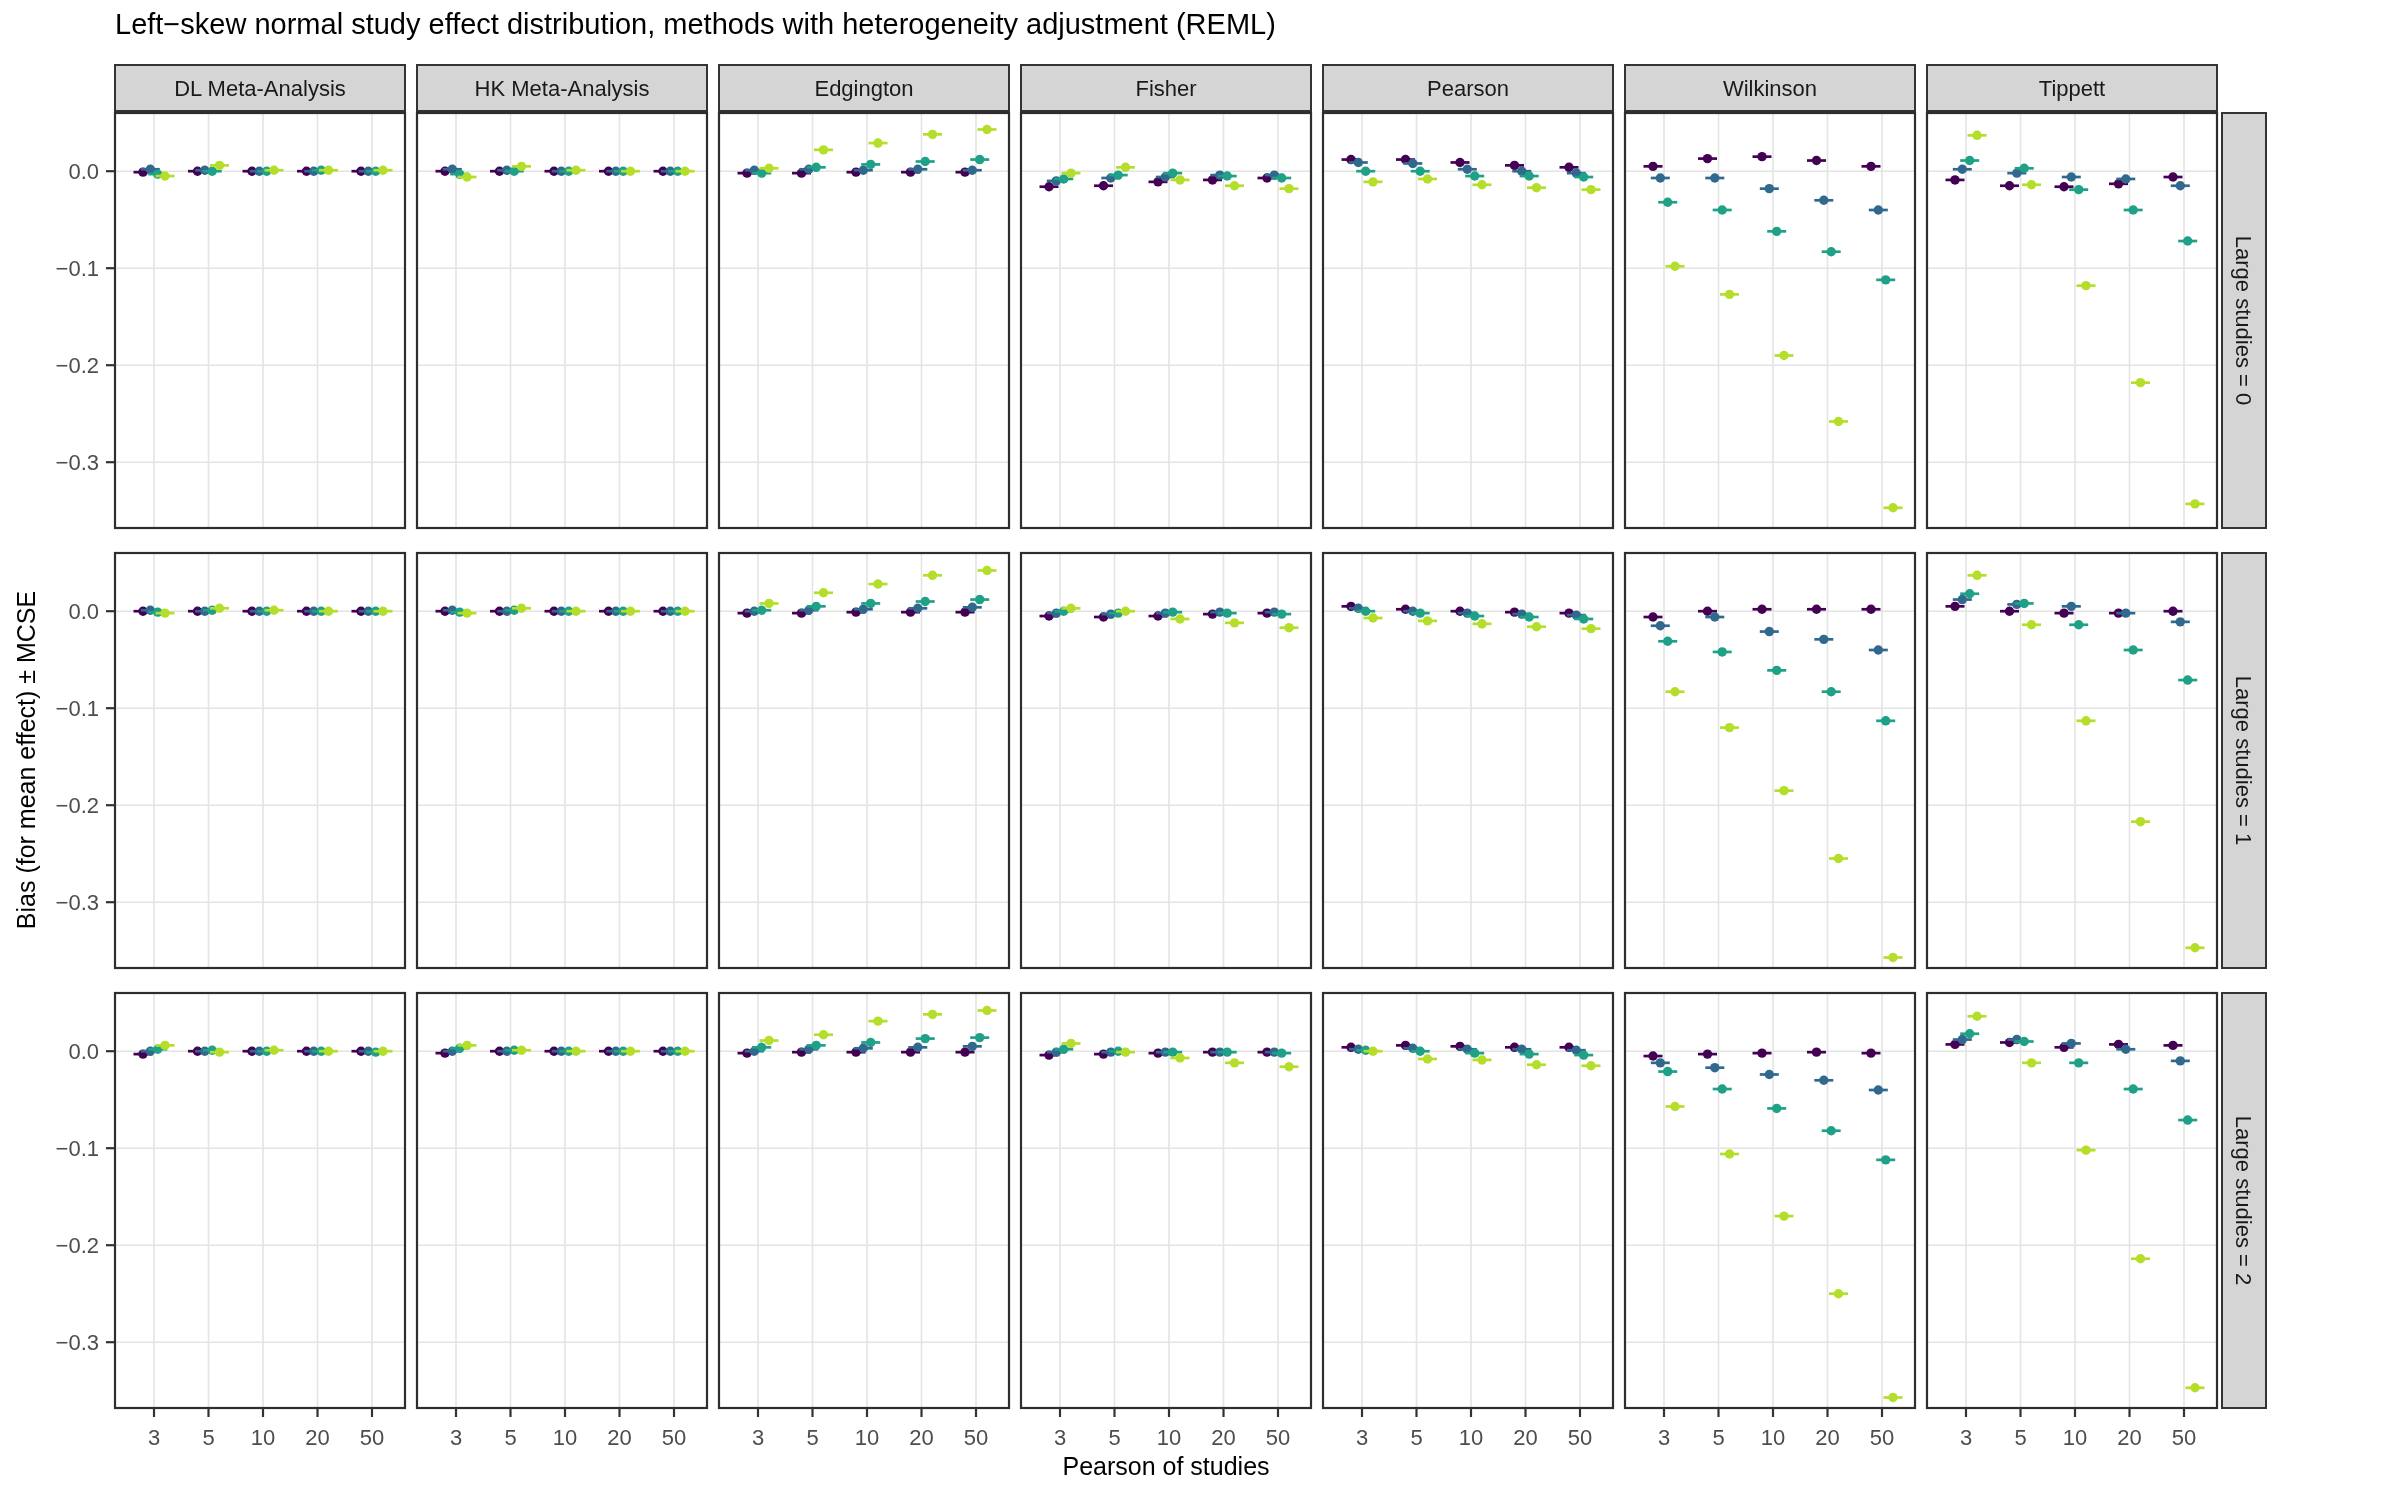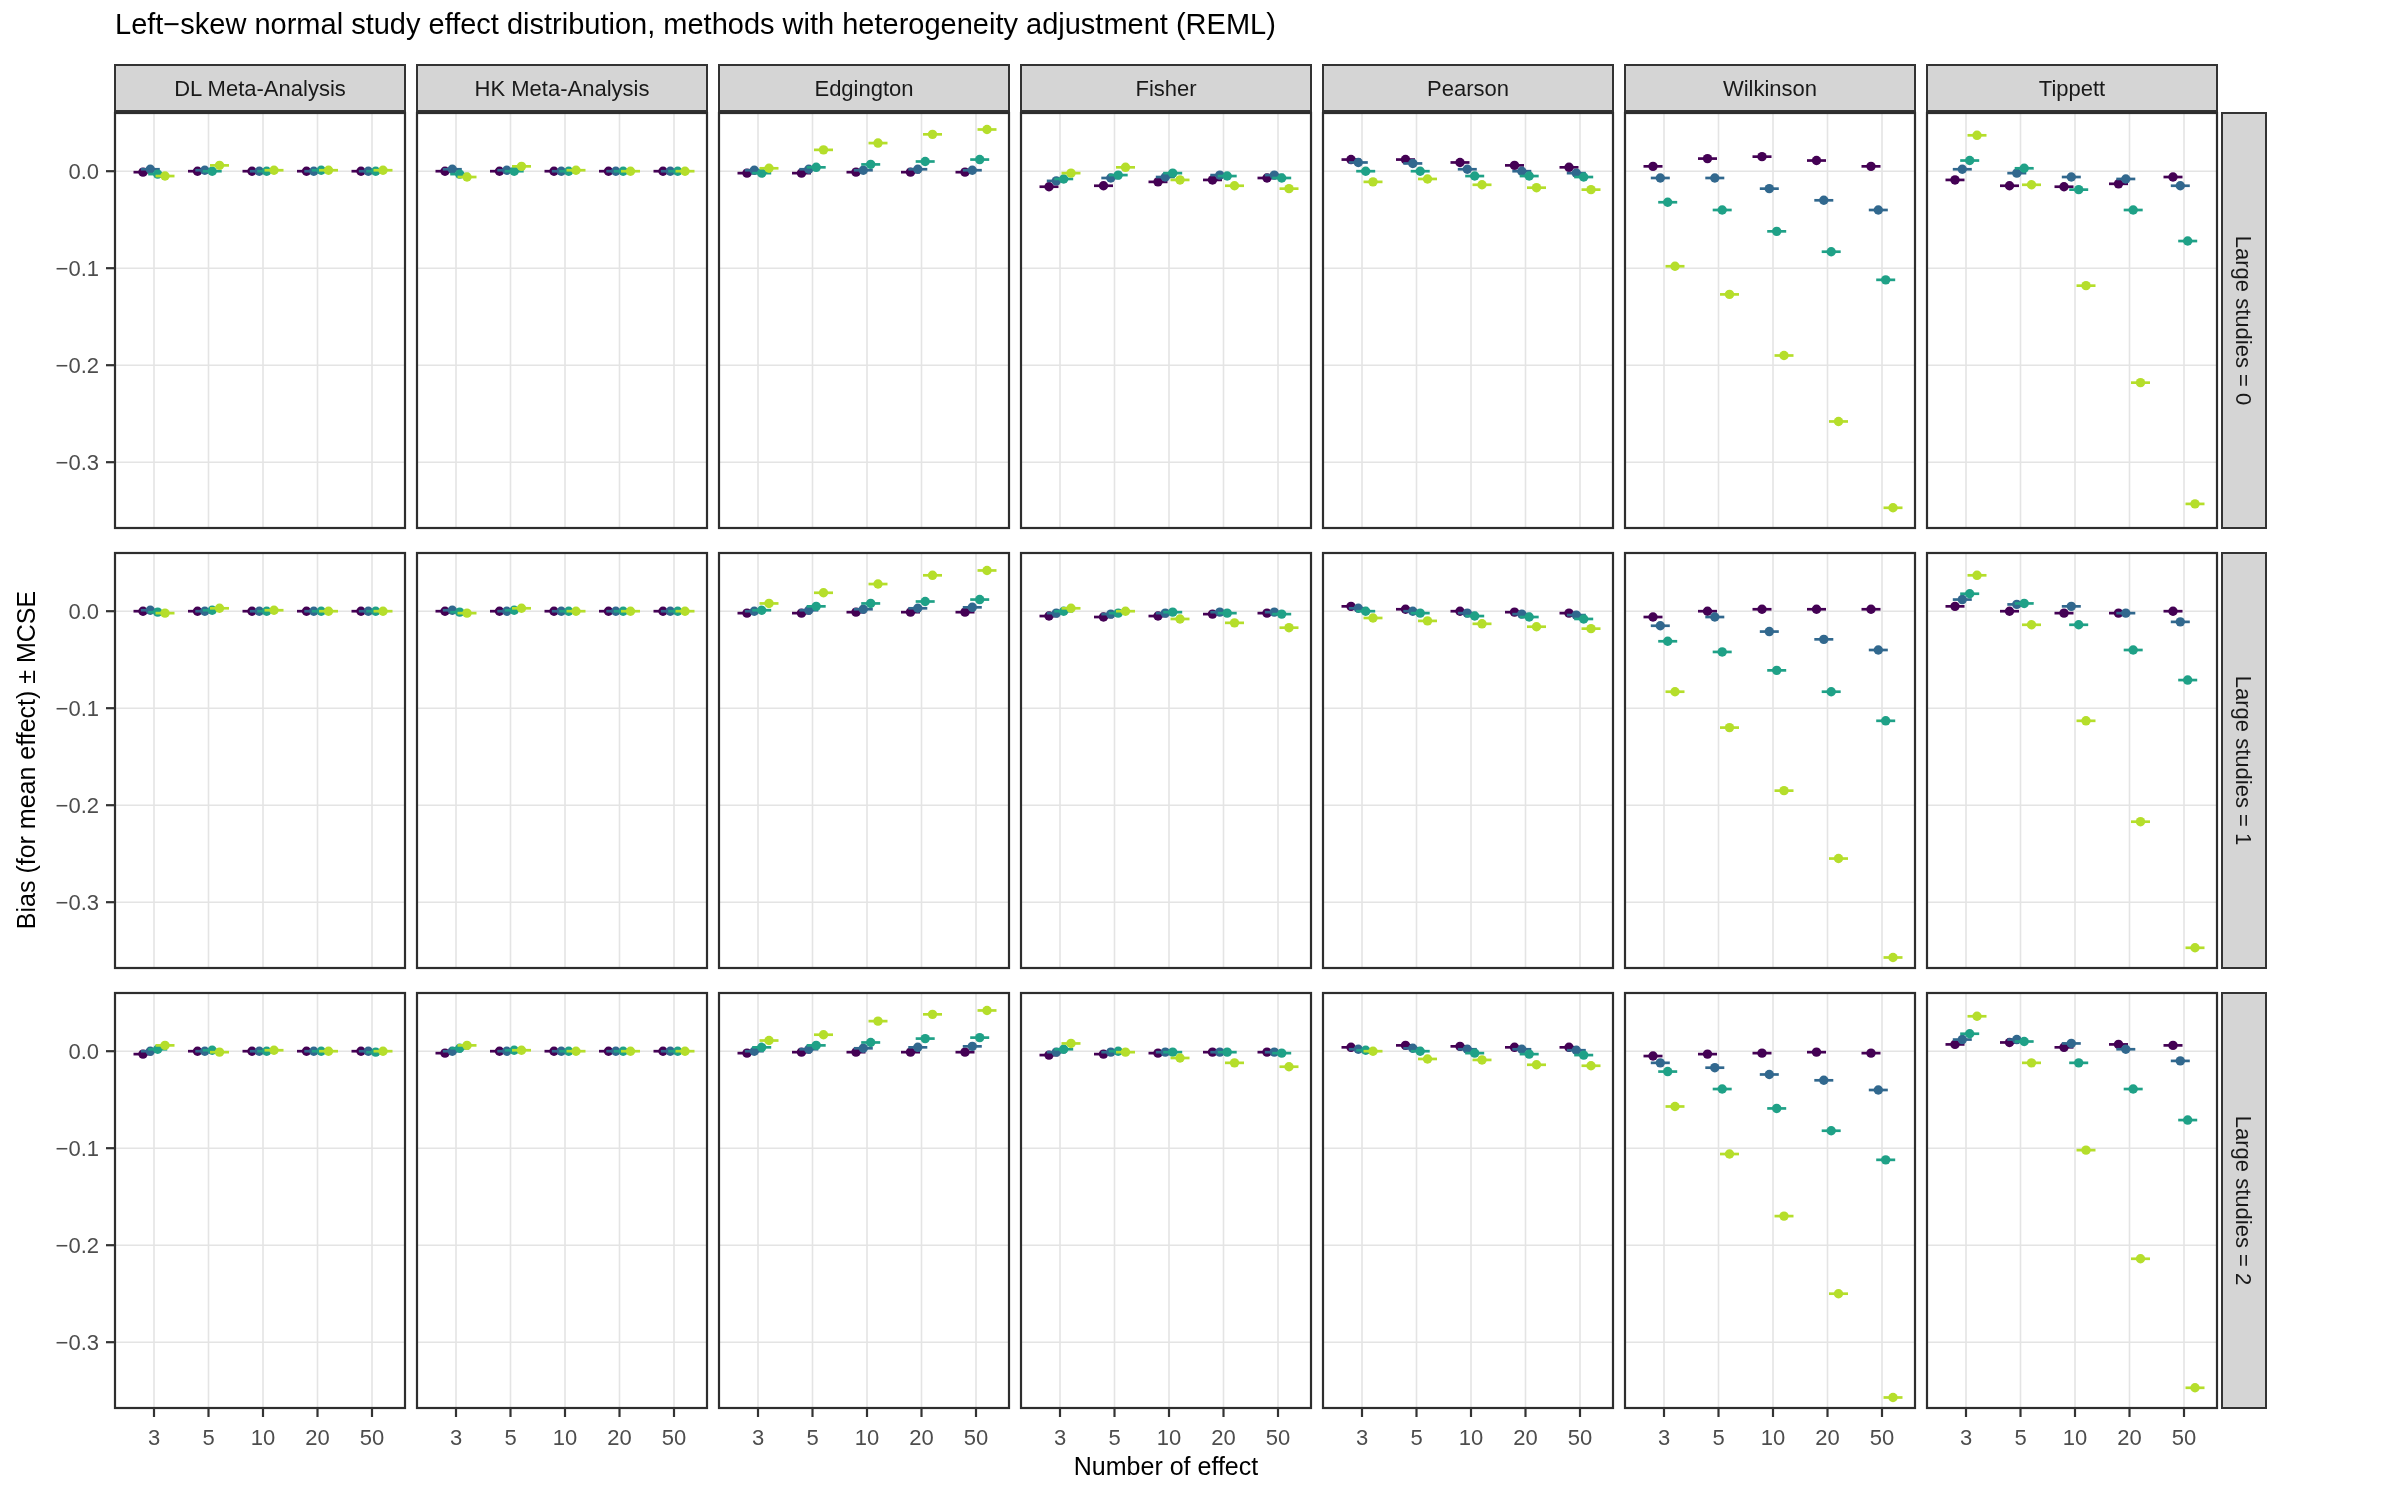--- a/index.html
+++ b/index.html
@@ -2086,16 +2086,16 @@
       <g>
         <line x1="2131" y1="1258.78" x2="2150" y2="1258.78" stroke="#b5de2b" stroke-width="2.7"></line>
         <circle cx="2140.5" cy="1258.78" r="4.7" fill="#b5de2b"></circle>
       </g>
       <g>
         <line x1="2185.5" y1="1387.79" x2="2204.5" y2="1387.79" stroke="#b5de2b" stroke-width="2.7"></line>
         <circle cx="2195" cy="1387.79" r="4.7" fill="#b5de2b"></circle>
       </g>
     </svg>
 
-  <div class="x-axis-title">Number of effect</div>
+  <div class="x-axis-title">Pearson of studies</div>
   <div class="y-axis-title">Bias (for mean effect) ± MCSE</div>
 
 </div>
 
 </body></html>

